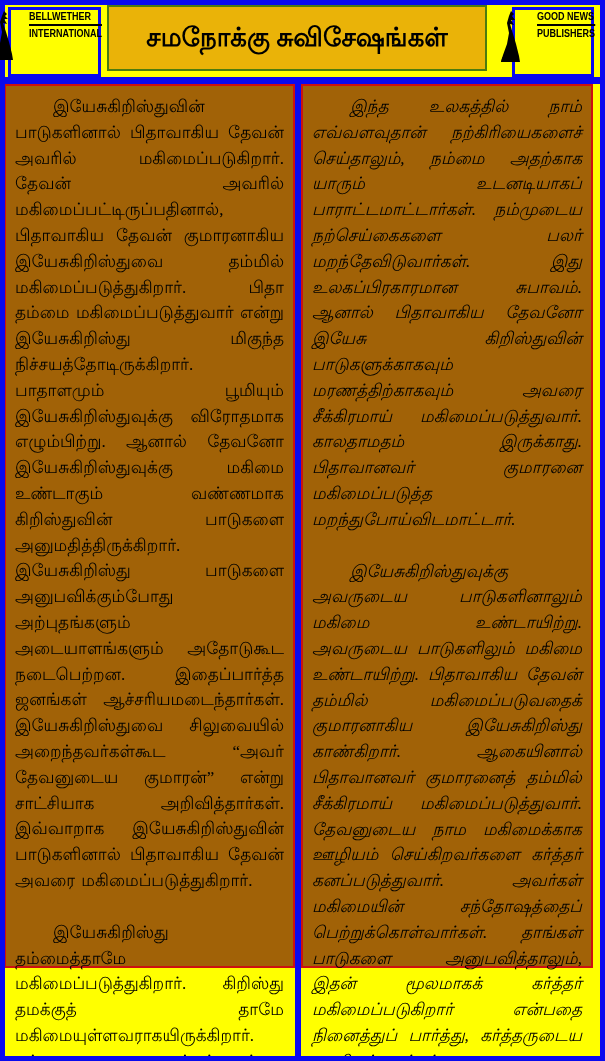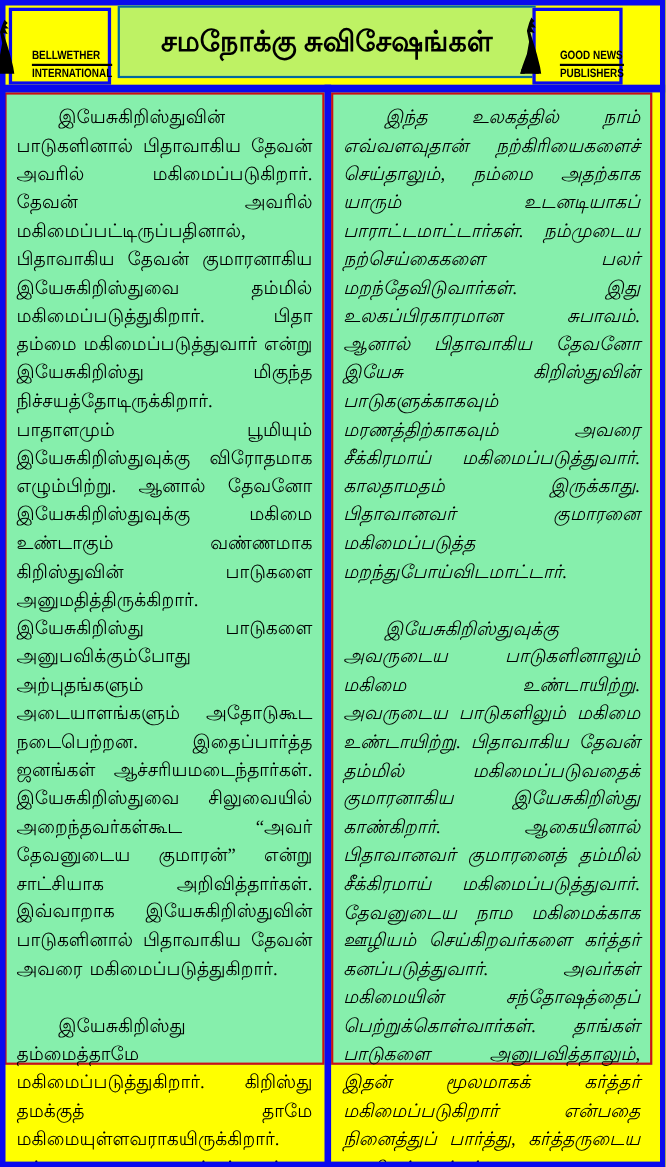--- a/index.html
+++ b/index.html
@@ -7,39 +7,39 @@
     position:relative;width:605px;height:1061px;background:#FFFF00;
     font-family:"Liberation Serif","DejaVu Serif",serif;color:#000;overflow:hidden;
   }
   
   .blue-frame{position:absolute;left:0;top:0;right:0;bottom:0;border:5px solid #0A0AEE;pointer-events:none;z-index:3;}
   .hrule{position:absolute;left:0;top:77px;width:605px;height:7px;background:#0A0AEE;z-index:2;}
   .vrule{position:absolute;left:295px;top:77px;width:6px;height:984px;background:#0A0AEE;z-index:2;}
   
   .logo-box{
     position:absolute;top:7px;height:70px;border:3px solid #0A0AEE;background:#FFFF00;
-    display:flex;align-items:flex-end;justify-content:center;gap:15px;box-sizing:border-box;z-index:4;
+    display:flex;align-items:flex-start;justify-content:center;gap:15px;box-sizing:border-box;z-index:4;
   }
   .logo-left{left:8px;width:93px;}
-  .logo-right{left:484px;width:82px;}
+  .logo-right{left:512px;width:82px;}
   .logo-fig{flex:0 0 auto;}
   .logo-text{font-family:"Liberation Sans","DejaVu Sans",sans-serif;font-weight:bold;
     transform:scaleX(.82);transform-origin:left center;line-height:1.15;white-space:nowrap;}
   .logo-text .l1{border-bottom:2px solid #000;padding-bottom:1px;font-size:11px;}
   .logo-text .l2{font-size:11px;padding-top:1px;}
   .title-box{
-    position:absolute;left:107px;top:5px;width:380px;height:66px;border:2px solid #0369a1;
-    background:#bef264;text-align:center;box-sizing:border-box;z-index:4;
+    position:absolute;left:107px;top:5px;width:380px;height:66px;border:2px solid #4d7c0f;
+    background:#eab308;text-align:center;box-sizing:border-box;z-index:4;
     display:flex;flex-direction:column;justify-content:center;gap:2px;
   }
   .title-ta{font-weight:bold;font-size:26px;line-height:28px;}
   .title-en{font-family:"Liberation Sans","DejaVu Sans",sans-serif;font-weight:bold;font-size:21px;line-height:23px;letter-spacing:.5px;}
   
   .col{
-    position:absolute;top:84px;height:884px;background:#86efac;border:2px solid #CC1111;
+    position:absolute;top:84px;height:884px;background:#a16207;border:2px solid #CC1111;
     box-sizing:border-box;padding:8px 9px 6px 9px;z-index:1;
     font-size:17px;line-height:25.8px;text-align:justify;word-spacing:2px;
   }
   .col-left{left:4px;width:291px;}
   .col-right{left:301px;width:292px;font-style:italic;}
   .col p{margin:0 0 26px 0;text-indent:38px;}
 </style>
 </head>
 <body>
 

